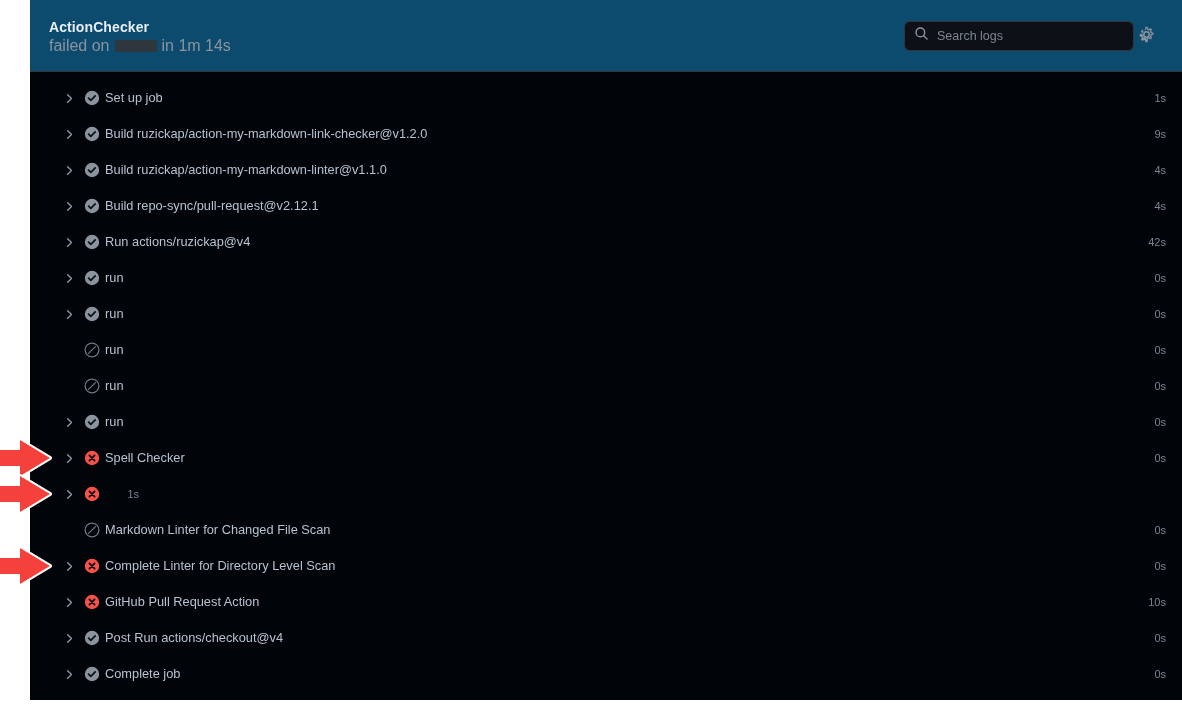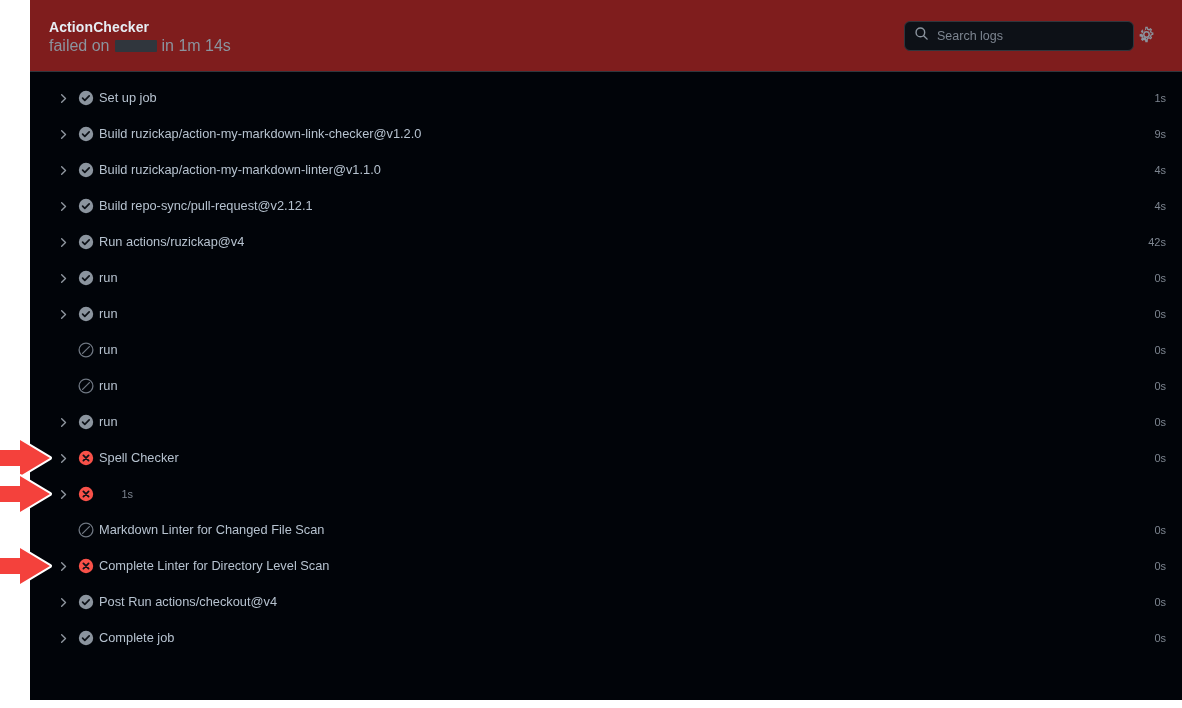--- a/index.html
+++ b/index.html
@@ -22,21 +22,21 @@
     width: 1152px;
     height: 700px;
     background: #010409;
     overflow: hidden;
   }
 
   
   .log-header {
     height: 72px;
     box-sizing: border-box;
-    background: #7f1d1d;
+    background: #0c4a6e;
     border-bottom: 1px solid #30363d;
     display: flex;
     align-items: center;
     justify-content: space-between;
     padding: 0 24px 0 19px;
   }
   .header-left {
     display: flex;
     flex-direction: column;
     justify-content: center;
@@ -102,21 +102,21 @@
   }
 
   
   .steps {
     padding-top: 8px;
   }
   .step-row {
     height: 36px;
     display: flex;
     align-items: center;
-    padding-left: 23px;
+    padding-left: 29px;
     padding-right: 16px;
     box-sizing: border-box;
     position: relative;
   }
   .chev {
     width: 20px;
     flex: none;
     display: flex;
     align-items: center;
     justify-content: center;
@@ -394,20 +394,35 @@
           </svg>
         </div>
         <div class="status-icon">
           <svg width="16" height="16" viewBox="0 0 16 16">
             <circle cx="8" cy="8" r="7.2" fill="#f85149"></circle>
             <path d="M5.4 5.4l5.2 5.2M10.6 5.4l-5.2 5.2" stroke="#0d1117" stroke-width="1.8" stroke-linecap="round"></path>
           </svg>
         </div>
         <div class="step-label">Complete Linter for Directory Level Scan</div>
         <div class="step-dur">0s</div>
+      </div>
+      <div class="step-row">
+        <div class="chev">
+          <svg width="11" height="11" viewBox="0 0 12 12">
+            <path d="M4 2l4.2 4L4 10" stroke="#9198a1" stroke-width="1.5" fill="none" stroke-linecap="round" stroke-linejoin="round"></path>
+          </svg>
+        </div>
+        <div class="status-icon">
+          <svg width="16" height="16" viewBox="0 0 16 16">
+            <circle cx="8" cy="8" r="7.2" fill="#f85149"></circle>
+            <path d="M5.4 5.4l5.2 5.2M10.6 5.4l-5.2 5.2" stroke="#0d1117" stroke-width="1.8" stroke-linecap="round"></path>
+          </svg>
+        </div>
+        <div class="step-label">GitHub Pull Request Action</div>
+        <div class="step-dur">10s</div>
       </div>
       <div class="step-row">
         <div class="chev">
           <svg width="11" height="11" viewBox="0 0 12 12">
             <path d="M4 2l4.2 4L4 10" stroke="#9198a1" stroke-width="1.5" fill="none" stroke-linecap="round" stroke-linejoin="round"></path>
           </svg>
         </div>
         <div class="status-icon">
           <svg width="16" height="16" viewBox="0 0 16 16">
             <circle cx="8" cy="8" r="7.2" fill="#8b949e"></circle>

